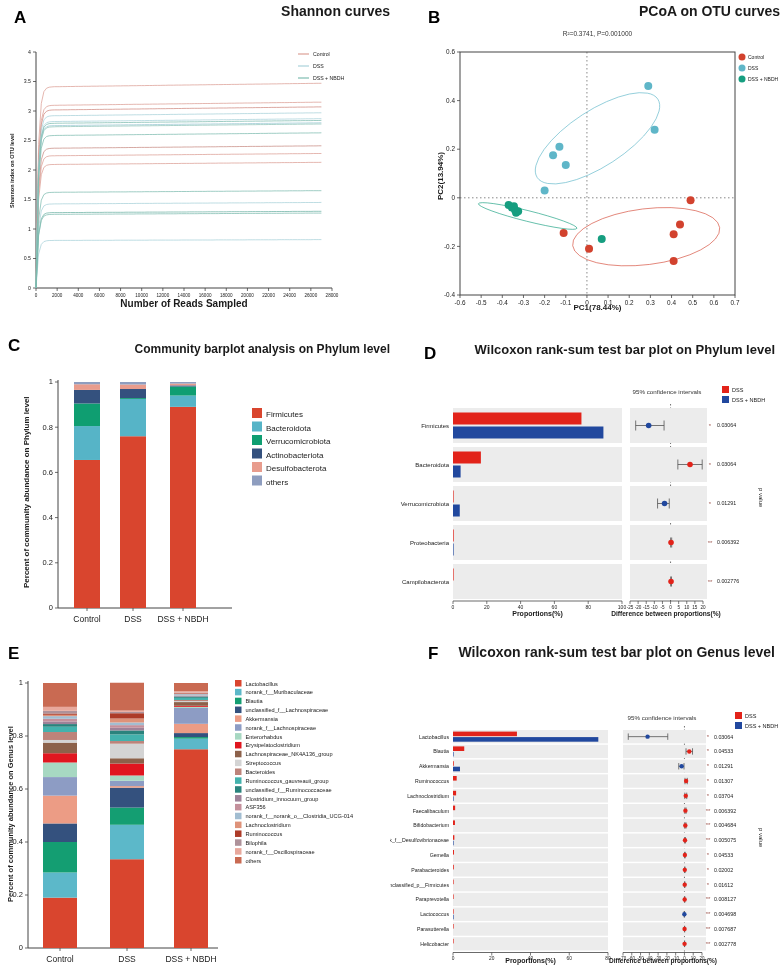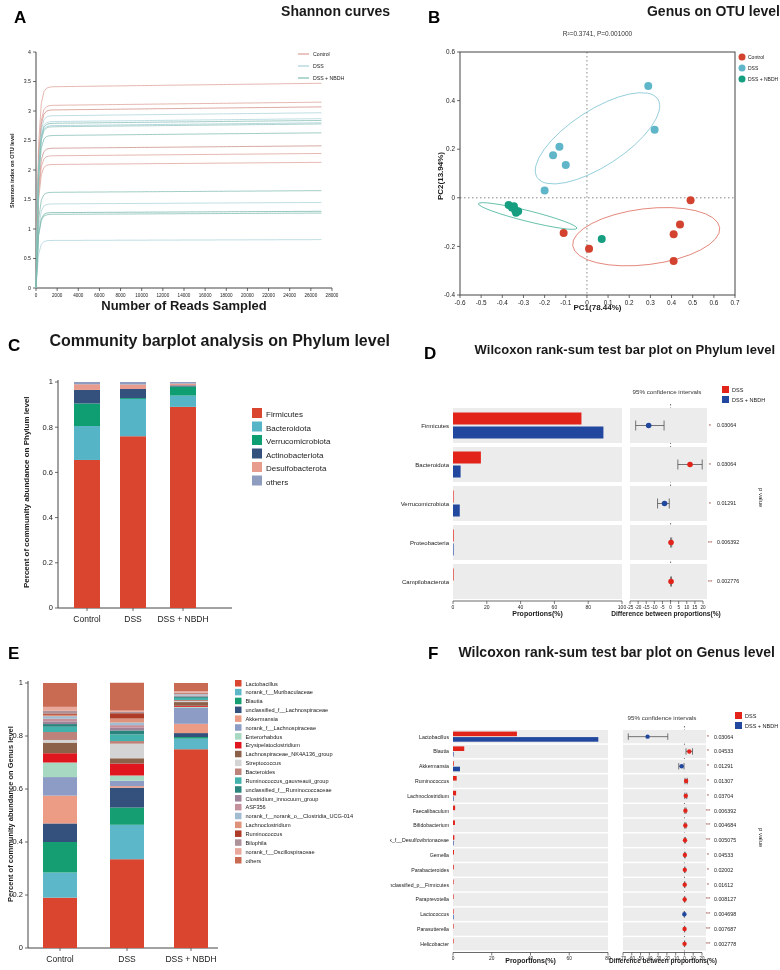--- a/index.html
+++ b/index.html
@@ -93,27 +93,27 @@
         <path d="M36.0,288.0L38.6,219.8L41.3,200.2L43.9,194.6L46.6,193.0L49.2,192.5L51.9,192.4L54.5,192.3L57.1,192.3L59.8,192.3L62.4,192.2L65.1,192.2L67.7,192.2L70.4,192.2L73.0,192.2L75.6,192.2L78.3,192.1L80.9,192.1L83.6,192.1L86.2,192.1L88.9,192.1L91.5,192.1L94.1,192.0L96.8,192.0L99.4,192.0L102.1,192.0L104.7,192.0L107.4,192.0L110.0,191.9L112.6,191.9L115.3,191.9L117.9,191.9L120.6,191.9L123.2,191.9L125.9,191.9L128.5,191.8L131.1,191.8L133.8,191.8L136.4,191.8L139.1,191.8L141.7,191.8L144.4,191.7L147.0,191.7L149.6,191.7L152.3,191.7L154.9,191.7L157.6,191.7L160.2,191.6L162.9,191.6L165.5,191.6L168.1,191.6L170.8,191.6L173.4,191.6L176.1,191.5L178.7,191.5L181.4,191.5L184.0,191.5L186.6,191.5L189.3,191.5L191.9,191.4L194.6,191.4L197.2,191.4L199.9,191.4L202.5,191.4L205.1,191.4L207.8,191.3L210.4,191.3L213.1,191.3L215.7,191.3L218.4,191.3L221.0,191.3L223.6,191.3L226.3,191.2L228.9,191.2L231.6,191.2L234.2,191.2L236.9,191.2L239.5,191.2L242.1,191.1L244.8,191.1L247.4,191.1L250.1,191.1L252.7,191.1L255.4,191.1L258.0,191.0L260.6,191.0L263.3,191.0L265.9,191.0L268.6,191.0L271.2,191.0L273.9,190.9L276.5,190.9L279.1,190.9L281.8,190.9L284.4,190.9L287.1,190.9L289.7,190.8L292.4,190.8L295.0,190.8L297.6,190.8L300.3,190.8L302.9,190.8L305.6,190.7L308.2,190.7L310.9,190.7L313.5,190.7L316.1,190.7L318.8,190.7L321.4,190.7" fill="none" stroke="#7fbdb1" stroke-width="0.8" opacity="0.95"></path>
         <path d="M36.0,288.0L38.6,234.3L41.3,218.8L43.9,214.4L46.6,213.1L49.2,212.8L51.9,212.6L54.5,212.6L57.1,212.6L59.8,212.6L62.4,212.6L65.1,212.5L67.7,212.5L70.4,212.5L73.0,212.5L75.6,212.5L78.3,212.5L80.9,212.5L83.6,212.5L86.2,212.4L88.9,212.4L91.5,212.4L94.1,212.4L96.8,212.4L99.4,212.4L102.1,212.4L104.7,212.3L107.4,212.3L110.0,212.3L112.6,212.3L115.3,212.3L117.9,212.3L120.6,212.3L123.2,212.3L125.9,212.2L128.5,212.2L131.1,212.2L133.8,212.2L136.4,212.2L139.1,212.2L141.7,212.2L144.4,212.2L147.0,212.1L149.6,212.1L152.3,212.1L154.9,212.1L157.6,212.1L160.2,212.1L162.9,212.1L165.5,212.1L168.1,212.0L170.8,212.0L173.4,212.0L176.1,212.0L178.7,212.0L181.4,212.0L184.0,212.0L186.6,212.0L189.3,211.9L191.9,211.9L194.6,211.9L197.2,211.9L199.9,211.9L202.5,211.9L205.1,211.9L207.8,211.8L210.4,211.8L213.1,211.8L215.7,211.8L218.4,211.8L221.0,211.8L223.6,211.8L226.3,211.8L228.9,211.7L231.6,211.7L234.2,211.7L236.9,211.7L239.5,211.7L242.1,211.7L244.8,211.7L247.4,211.7L250.1,211.6L252.7,211.6L255.4,211.6L258.0,211.6L260.6,211.6L263.3,211.6L265.9,211.6L268.6,211.6L271.2,211.5L273.9,211.5L276.5,211.5L279.1,211.5L281.8,211.5L284.4,211.5L287.1,211.5L289.7,211.5L292.4,211.4L295.0,211.4L297.6,211.4L300.3,211.4L302.9,211.4L305.6,211.4L308.2,211.4L310.9,211.4L313.5,211.3L316.1,211.3L318.8,211.3L321.4,211.3" fill="none" stroke="#6fb3a6" stroke-width="0.8" opacity="0.95"></path>
         <path d="M36.0,288.0L38.6,235.5L41.3,220.4L43.9,216.1L46.6,214.9L49.2,214.5L51.9,214.4L54.5,214.3L57.1,214.3L59.8,214.3L62.4,214.3L65.1,214.3L67.7,214.3L70.4,214.3L73.0,214.2L75.6,214.2L78.3,214.2L80.9,214.2L83.6,214.2L86.2,214.2L88.9,214.2L91.5,214.2L94.1,214.1L96.8,214.1L99.4,214.1L102.1,214.1L104.7,214.1L107.4,214.1L110.0,214.1L112.6,214.1L115.3,214.0L117.9,214.0L120.6,214.0L123.2,214.0L125.9,214.0L128.5,214.0L131.1,214.0L133.8,214.0L136.4,213.9L139.1,213.9L141.7,213.9L144.4,213.9L147.0,213.9L149.6,213.9L152.3,213.9L154.9,213.9L157.6,213.8L160.2,213.8L162.9,213.8L165.5,213.8L168.1,213.8L170.8,213.8L173.4,213.8L176.1,213.8L178.7,213.7L181.4,213.7L184.0,213.7L186.6,213.7L189.3,213.7L191.9,213.7L194.6,213.7L197.2,213.7L199.9,213.6L202.5,213.6L205.1,213.6L207.8,213.6L210.4,213.6L213.1,213.6L215.7,213.6L218.4,213.6L221.0,213.5L223.6,213.5L226.3,213.5L228.9,213.5L231.6,213.5L234.2,213.5L236.9,213.5L239.5,213.5L242.1,213.4L244.8,213.4L247.4,213.4L250.1,213.4L252.7,213.4L255.4,213.4L258.0,213.4L260.6,213.4L263.3,213.3L265.9,213.3L268.6,213.3L271.2,213.3L273.9,213.3L276.5,213.3L279.1,213.3L281.8,213.3L284.4,213.2L287.1,213.2L289.7,213.2L292.4,213.2L295.0,213.2L297.6,213.2L300.3,213.2L302.9,213.2L305.6,213.1L308.2,213.1L310.9,213.1L313.5,213.1L316.1,213.1L318.8,213.1L321.4,213.1" fill="none" stroke="#7fbdb1" stroke-width="0.8" opacity="0.95"></path>
         <line x1="298" y1="54" x2="309" y2="54" stroke="#dc9f96" stroke-width="1.2"></line>
         <text x="313" y="55.8" font-size="5.2" fill="#1a1a1a" text-anchor="start">Control</text>
         <line x1="298" y1="66" x2="309" y2="66" stroke="#a9d2da" stroke-width="1.2"></line>
         <text x="313" y="67.8" font-size="5.2" fill="#1a1a1a" text-anchor="start">DSS</text>
         <line x1="298" y1="78" x2="309" y2="78" stroke="#7fbdb1" stroke-width="1.2"></line>
         <text x="313" y="79.8" font-size="5.2" fill="#1a1a1a" text-anchor="start">DSS + NBDH</text>
       </svg>
-    <div class="xlab" style="left:36px;width:296px;top:298px;font-size:13px">Number of Reads Sampled</div>
+    <div class="xlab" style="left:36px;width:296px;top:298px;font-size:10px">Number of Reads Sampled</div>
     <div class="ylab" style="left:9px;top:208px;font-size:5.5px">Shannon index on OTU level</div>
   </div>
 
   <div class="panel" style="left:390px;top:0;width:390px;height:320px">
     <div class="pletter" style="left:38px;top:8px">B</div>
-    <div class="ptitle" style="top:3px;font-size:14px">Genus on OTU level</div>
+    <div class="ptitle" style="top:3px;font-size:14px">PCoA on OTU curves</div>
     <div class="psub" style="left:70px;width:275px;top:30px;font-size:6.5px">R²=0.3741, P=0.001000</div>
     <svg id="svgB" width="390" height="320">
         <rect x="70" y="52" width="275" height="243" fill="none" stroke="#444" stroke-width="1"></rect>
         <line x1="196.92307692307693" y1="52" x2="196.92307692307693" y2="295" stroke="#555" stroke-width="0.7" stroke-dasharray="1.5,2.5"></line>
         <line x1="70" y1="197.8" x2="345" y2="197.8" stroke="#555" stroke-width="0.7" stroke-dasharray="1.5,2.5"></line>
         <line x1="70" y1="295" x2="70" y2="298" stroke="#444" stroke-width="0.8"></line>
         <text x="70" y="305" font-size="6.4" fill="#1a1a1a" text-anchor="middle">-0.6</text>
         <line x1="91.15384615384615" y1="295" x2="91.15384615384615" y2="298" stroke="#444" stroke-width="0.8"></line>
         <text x="91.15384615384615" y="305" font-size="6.4" fill="#1a1a1a" text-anchor="middle">-0.5</text>
         <line x1="112.30769230769229" y1="295" x2="112.30769230769229" y2="298" stroke="#444" stroke-width="0.8"></line>
@@ -180,21 +180,21 @@
         <text x="358" y="69.8" font-size="5" fill="#1a1a1a" text-anchor="start">DSS</text>
         <circle cx="352" cy="79" r="3.5" fill="#169e80"></circle>
         <text x="358" y="80.8" font-size="5" fill="#1a1a1a" text-anchor="start">DSS + NBDH</text>
       </svg>
     <div class="xlab" style="left:70px;width:275px;top:303px;font-size:8px">PC1(78.44%)</div>
     <div class="ylab" style="left:46px;top:200px;font-size:8px">PC2(13.94%)</div>
   </div>
 
   <div class="panel" style="left:0;top:320px;width:390px;height:310px">
     <div class="pletter" style="left:8px;top:16px">C</div>
-    <div class="ptitle" style="top:12px;font-size:16px">Community barplot analysis on Phylum level</div>
+    <div class="ptitle" style="top:22px;font-size:12px">Community barplot analysis on Phylum level</div>
     <svg id="svgC" width="390" height="310">
         <line x1="58" y1="60" x2="58" y2="288" stroke="#444" stroke-width="1"></line>
         <line x1="58" y1="288" x2="232" y2="288" stroke="#444" stroke-width="1"></line>
         <line x1="55" y1="288" x2="58" y2="288" stroke="#444" stroke-width="0.8"></line>
         <text x="53" y="290.4" font-size="7.5" fill="#1a1a1a" text-anchor="end">0</text>
         <line x1="55" y1="242.8" x2="58" y2="242.8" stroke="#444" stroke-width="0.8"></line>
         <text x="53" y="245.20000000000002" font-size="7.5" fill="#1a1a1a" text-anchor="end">0.2</text>
         <line x1="55" y1="197.6" x2="58" y2="197.6" stroke="#444" stroke-width="0.8"></line>
         <text x="53" y="200" font-size="7.5" fill="#1a1a1a" text-anchor="end">0.4</text>
         <line x1="55" y1="152.4" x2="58" y2="152.4" stroke="#444" stroke-width="0.8"></line>

